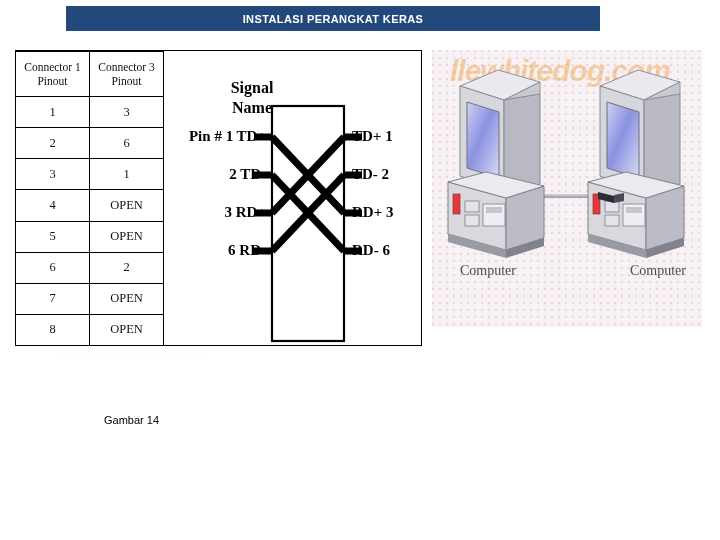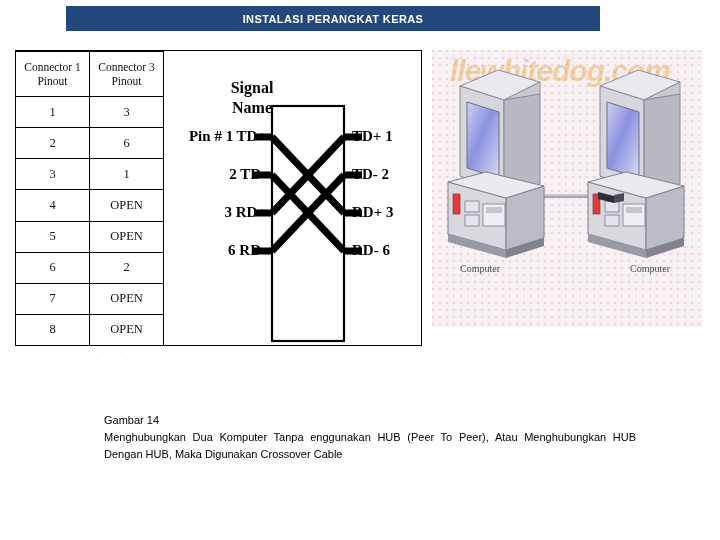--- a/index.html
+++ b/index.html
@@ -148,21 +148,21 @@
     font-style: italic;
     color: rgba(235,150,40,0.40);
     letter-spacing: -1px;
     white-space: nowrap;
     pointer-events: none;
   }
   .pc { position: absolute; }
   .pc-label {
     position: absolute;
     font-family: "Liberation Serif", serif;
-    font-size: 10px;
+    font-size: 14px;
     color: #4a4a52;
     white-space: nowrap;
   }
   .link-cable {
     position: absolute;
     left: 98px;
     top: 144px;
     width: 110px;
     height: 4px;
     background: linear-gradient(to bottom, #d4d4dc, #9a9aa6);
@@ -356,14 +356,13 @@
       <polygon points="34,131 44,129 44,137 34,139" fill="#4a4a55"></polygon>
     </svg>
 
     <div class="pc-label" style="left:28px; top:213px;">Computer</div>
     <div class="pc-label" style="left:198px; top:213px;">Computer</div>
   </div>
 </div>
 
 <div id="caption">
   <span class="cap-line1">Gambar 14</span>
-  <span class="cap-body">Menghubungkan Dua Komputer Tanpa  enggunakan HUB (Peer To Peer), Atau Menghubungkan HUB Dengan HUB, Maka Digunakan Crossover Cable</span>
 </div>
 
 </body></html>

